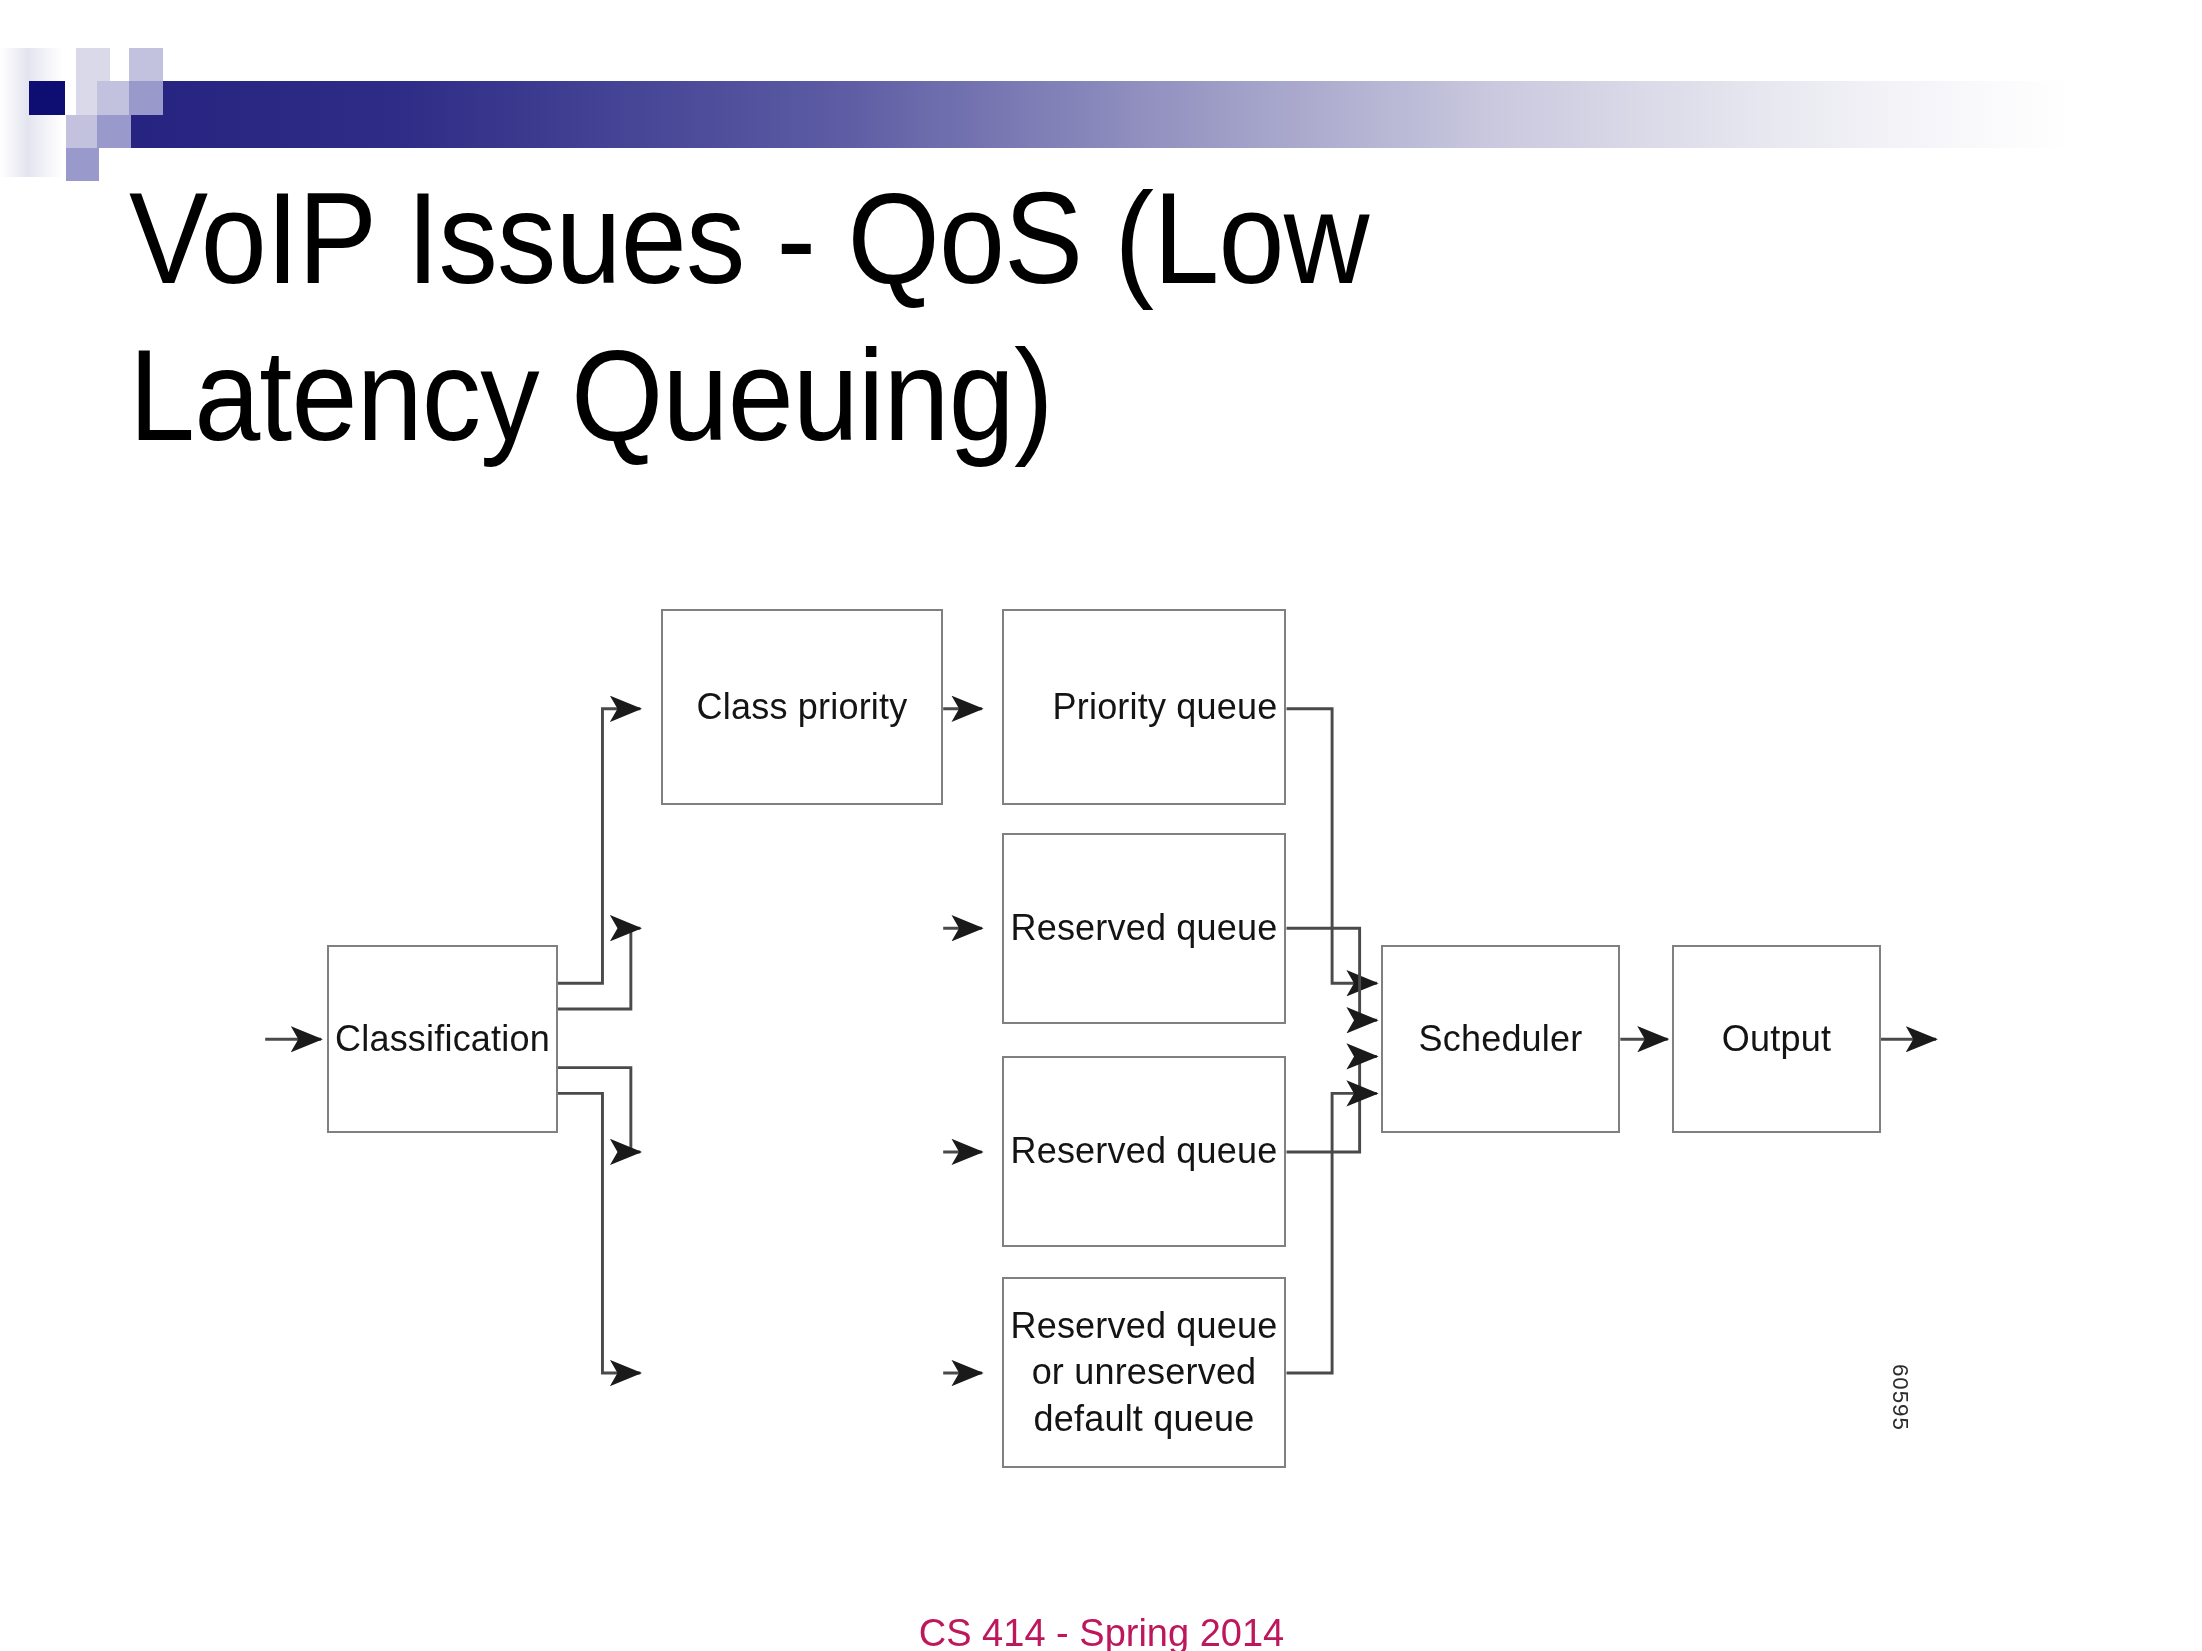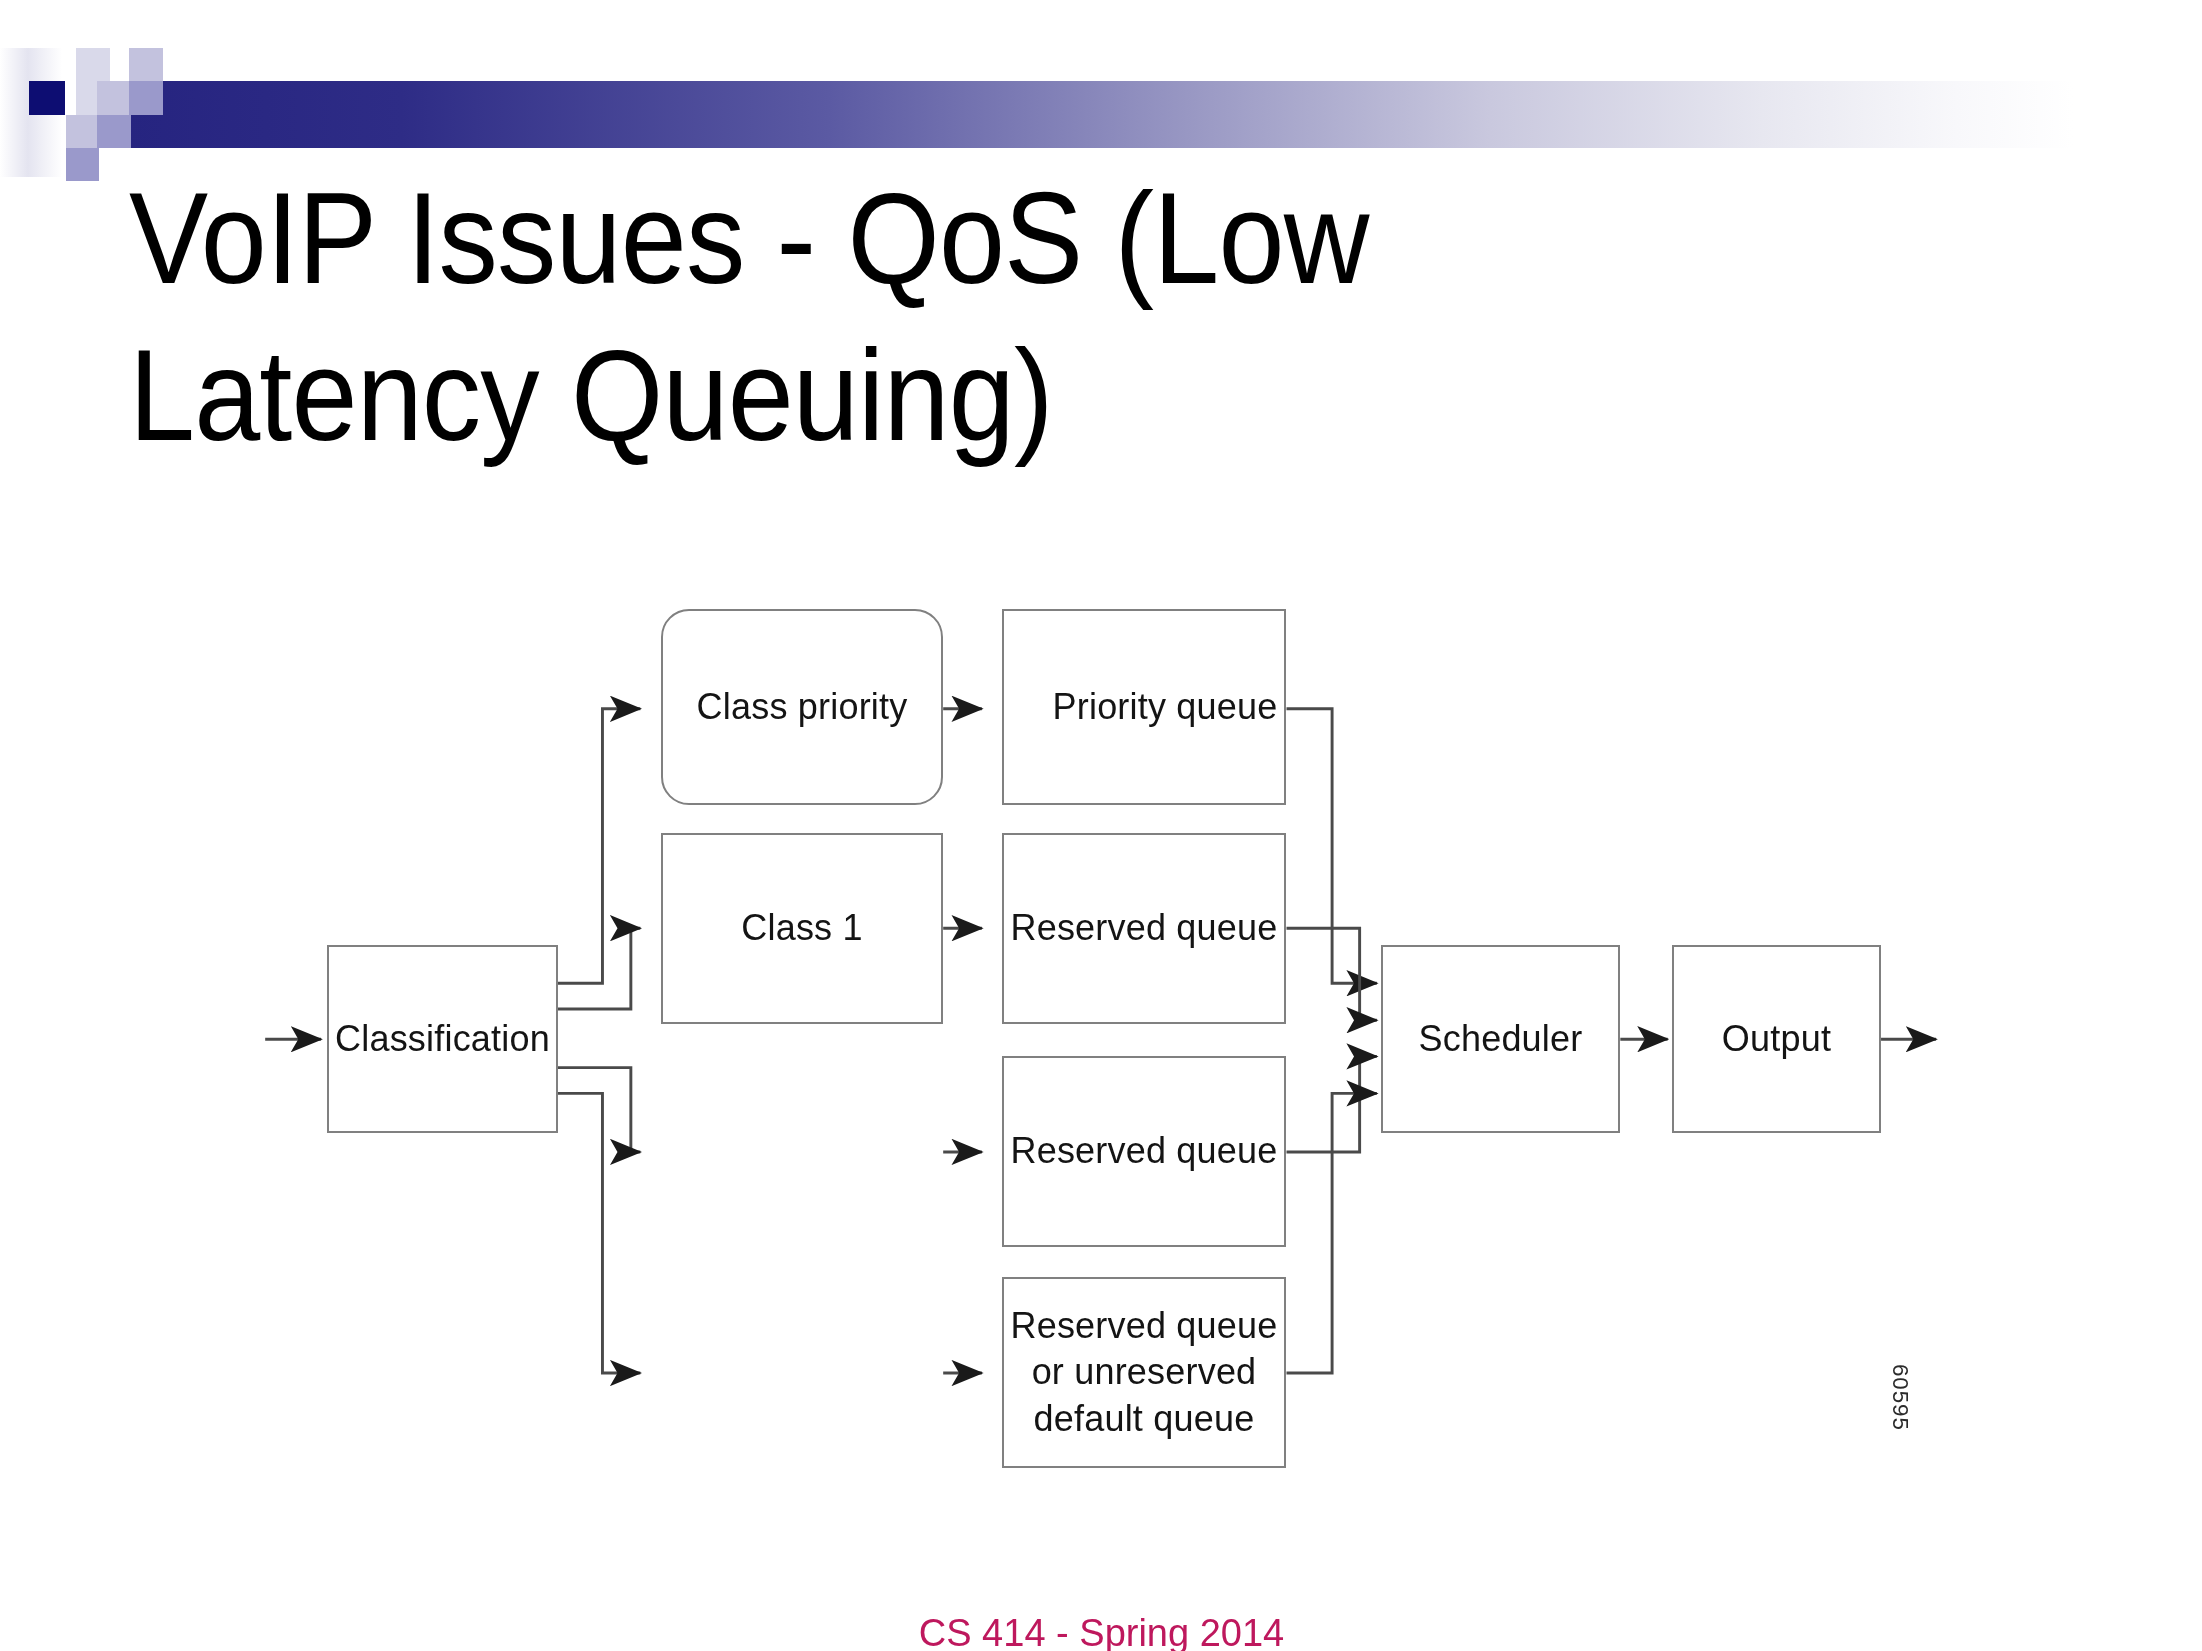--- a/index.html
+++ b/index.html
@@ -168,27 +168,24 @@
         <path d="M1883,1152 L1938,1152" marker-end="url(#ah)"></path>
 
         <path d="M2186,1152 L2250,1152" marker-end="url(#ah)"></path>
       </g>
     </svg>
 
     <div class="dbox" style="left:327px; top:897px; width:231px; height:188px;">
       <span class="dbox-label">Classification</span>
     </div>
 
-    <div class="dbox" style="left:661px; top:561px; width:282px; height:196px;border-radius:28px;">
+    <div class="dbox" style="left:661px; top:561px; width:282px; height:196px;">
       <span class="dbox-label">Class priority</span>
     </div>
 
-    <div class="dbox" style="left:661px; top:785px; width:282px; height:191px;">
-      <span class="dbox-label">Class 1</span>
-    </div>
 
 
 
     <div class="dbox" style="left:1002px; top:561px; width:284px; height:196px;padding-left:42px;">
       <span class="dbox-label">Priority queue</span>
     </div>
 
     <div class="dbox" style="left:1002px; top:785px; width:284px; height:191px;">
       <span class="dbox-label">Reserved queue</span>
     </div>

